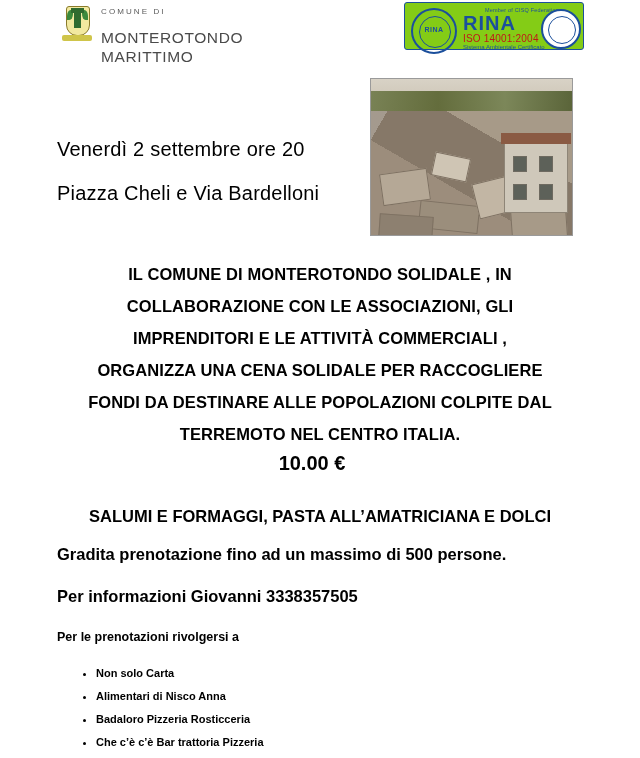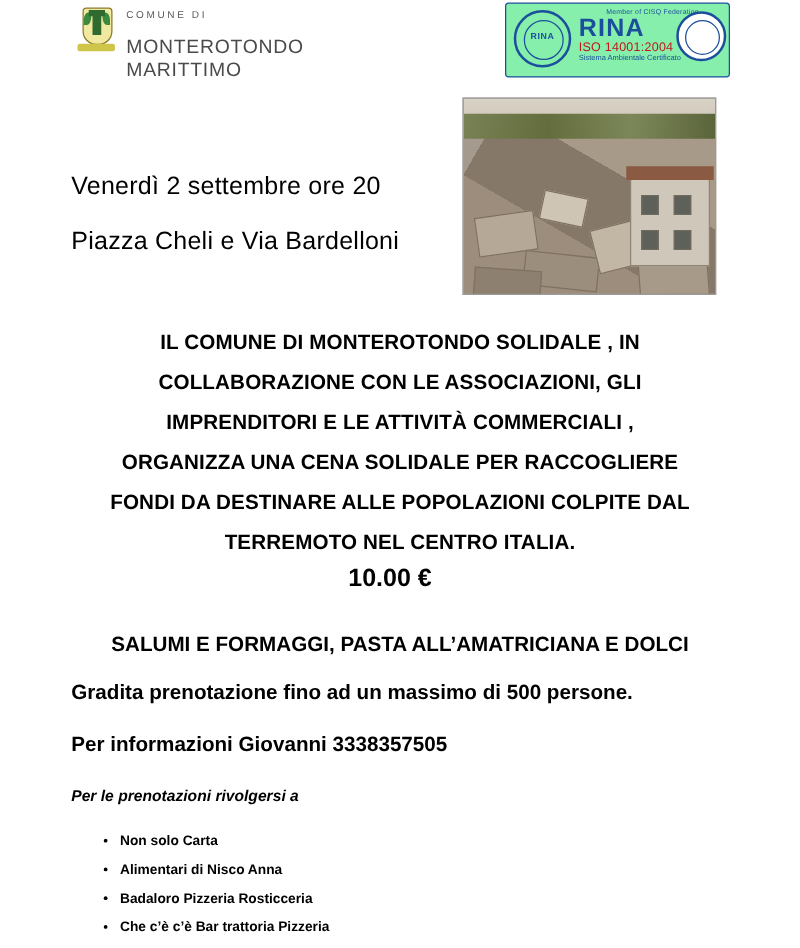--- a/index.html
+++ b/index.html
@@ -115,24 +115,24 @@
     font-weight: 400;
     line-height: 19px;
   }
 
   
   .logo-rina {
     position: absolute;
     left: 404px;
     top: 2px;
     width: 180px;
-    height: 60px;
+    height: 48px;
     border: 1px solid #1b4f9c;
     border-radius: 3px;
-    background: #86efac;
+    background: #84cc16;
     box-sizing: border-box;
   }
   .rina-seal {
     position: absolute;
     left: 6px;
     top: 5px;
     width: 46px;
     height: 46px;
     border: 2px solid #1b4f9c;
     border-radius: 50%;
@@ -352,21 +352,20 @@
     font-size: 16.5px;
     font-weight: 700;
   }
 
   .reserve-label {
     position: absolute;
     left: 57px;
     top: 630px;
     font-size: 12.5px;
     font-weight: 700;
-    font-style: italic;
   }
 
   .places {
     position: absolute;
     left: 76px;
     top: 662px;
     margin: 0;
     padding: 0 0 0 20px;
     list-style: disc;
     font-size: 11px;

